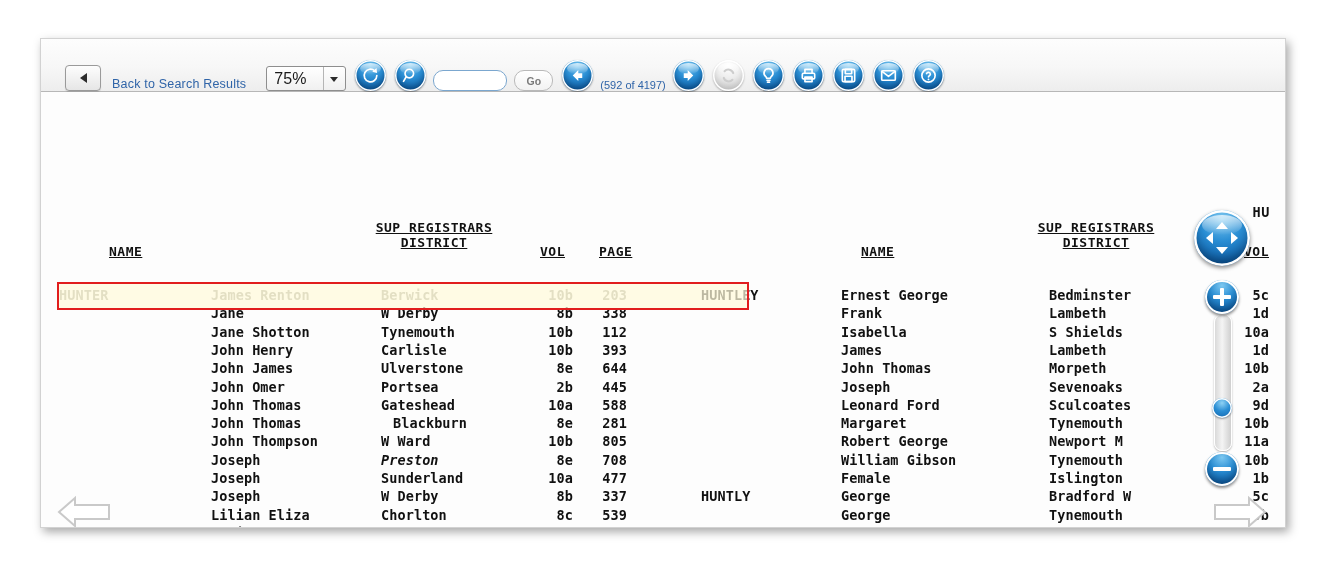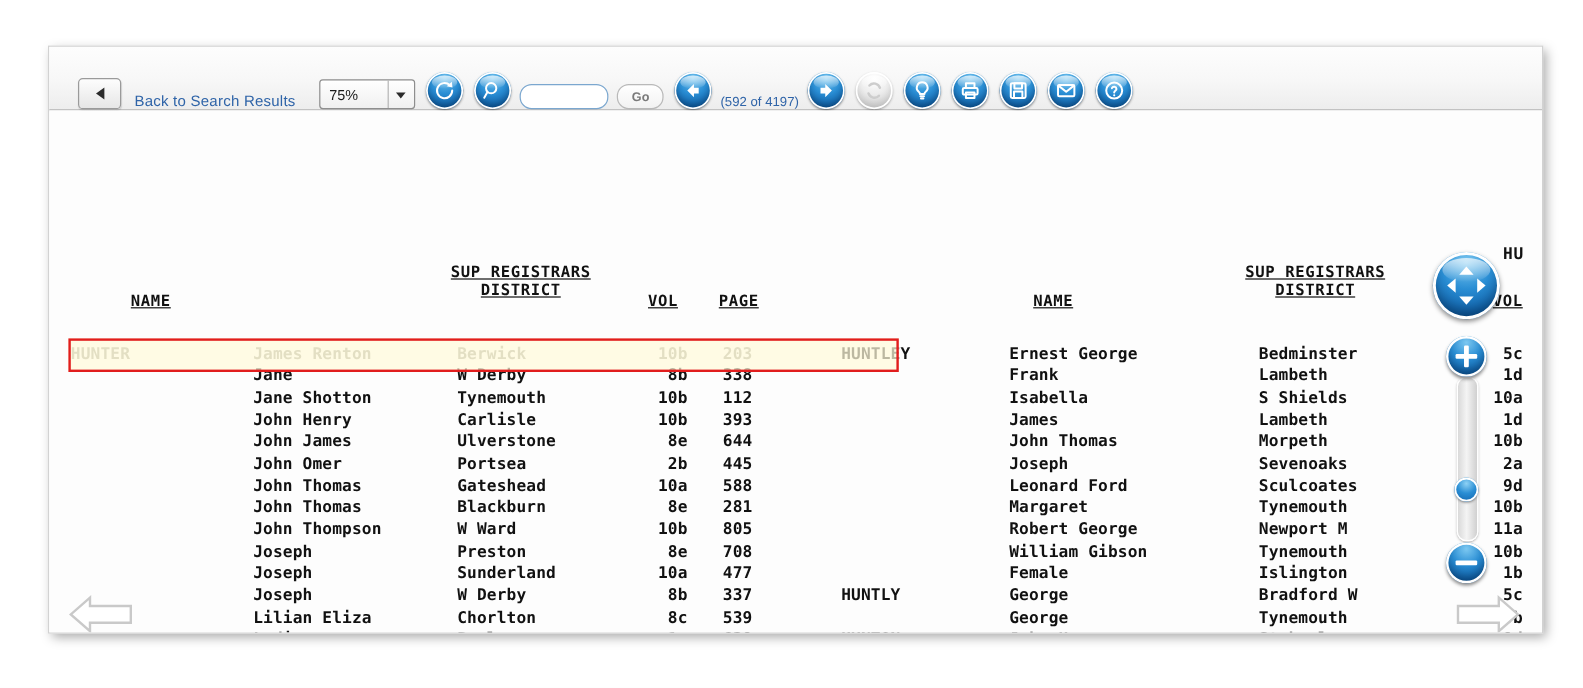--- a/index.html
+++ b/index.html
@@ -44,21 +44,21 @@
     margin-left:11px;color:#2f64a8;font-size:12.5px;letter-spacing:.2px;
     white-space:nowrap;cursor:pointer;
   }
   .zoom-select{
     margin-left:20px;width:78px;height:23px;
     background:linear-gradient(to bottom,#ffffff,#f0f0f0);
     border:1px solid #8e8e8e;border-radius:3px;
     display:flex;align-items:center;position:relative;
     box-shadow:inset 0 1px 0 #fff;cursor:pointer;
   }
-  .zoom-select .zv{font-size:12px;color:#1b1b1b;margin-left:7px;}
+  .zoom-select .zv{font-size:16px;color:#1b1b1b;margin-left:7px;}
   .zoom-select .divider{position:absolute;right:21px;top:0;bottom:0;width:1px;background:#b5b5b5;}
   .zoom-select .arrow{
     position:absolute;right:7px;top:10px;
     width:0;height:0;border-left:4px solid transparent;border-right:4px solid transparent;
     border-top:5px solid #2b2b2b;
   }
 
   
   .rbtn{
     width:31px;height:31px;border-radius:50%;position:relative;cursor:pointer;
@@ -353,35 +353,35 @@
           <div class="row" style="top: 303.8px;">
             <div class="c" style="left: 18px;"></div>
             <div class="c" style="left: 170px;">John Thomas</div>
             <div class="c" style="left: 340px;">Gateshead</div>
             <div class="c r" style="left: 490px; width: 42px;">10a</div>
             <div class="c r" style="left: 548px; width: 38px;">588</div>
           </div>
           <div class="row" style="top: 322.1px;">
             <div class="c" style="left: 18px;"></div>
             <div class="c" style="left: 170px;">John Thomas</div>
-            <div class="c" style="left: 340px;">Blackburn</div>
+            <div class="c" style="left: 352px;">Blackburn</div>
             <div class="c r" style="left: 490px; width: 42px;">8e</div>
             <div class="c r" style="left: 548px; width: 38px;">281</div>
           </div>
           <div class="row" style="top: 340.4px;">
             <div class="c" style="left: 18px;"></div>
             <div class="c" style="left: 170px;">John Thompson</div>
             <div class="c" style="left: 340px;">W Ward</div>
             <div class="c r" style="left: 490px; width: 42px;">10b</div>
             <div class="c r" style="left: 548px; width: 38px;">805</div>
           </div>
           <div class="row" style="top: 358.7px;">
             <div class="c" style="left: 18px;"></div>
             <div class="c" style="left: 170px;">Joseph</div>
-            <div class="c" style="left: 340px;">Preston</div>
+            <div class="c" style="left: 340px; font-style: italic;">Preston</div>
             <div class="c r" style="left: 490px; width: 42px;">8e</div>
             <div class="c r" style="left: 548px; width: 38px;">708</div>
           </div>
           <div class="row" style="top: 377px;">
             <div class="c" style="left: 18px;"></div>
             <div class="c" style="left: 170px;">Joseph</div>
             <div class="c" style="left: 340px;">Sunderland</div>
             <div class="c r" style="left: 490px; width: 42px;">10a</div>
             <div class="c r" style="left: 548px; width: 38px;">477</div>
           </div>

